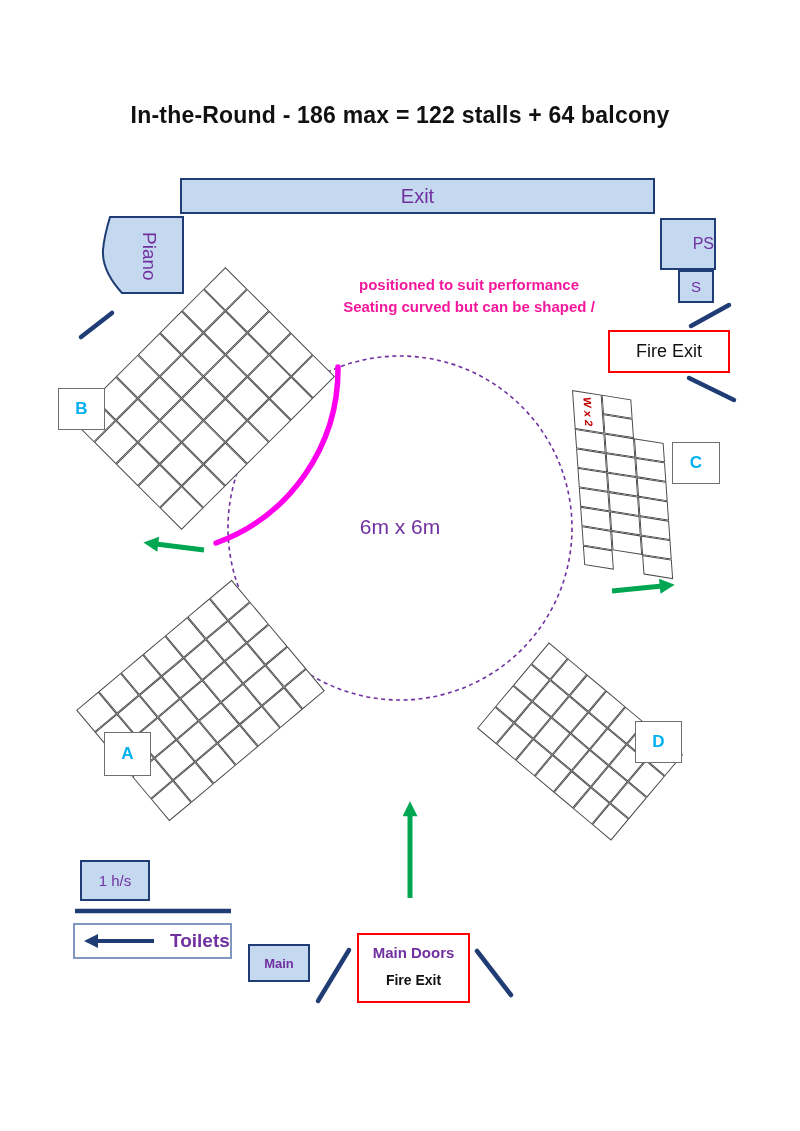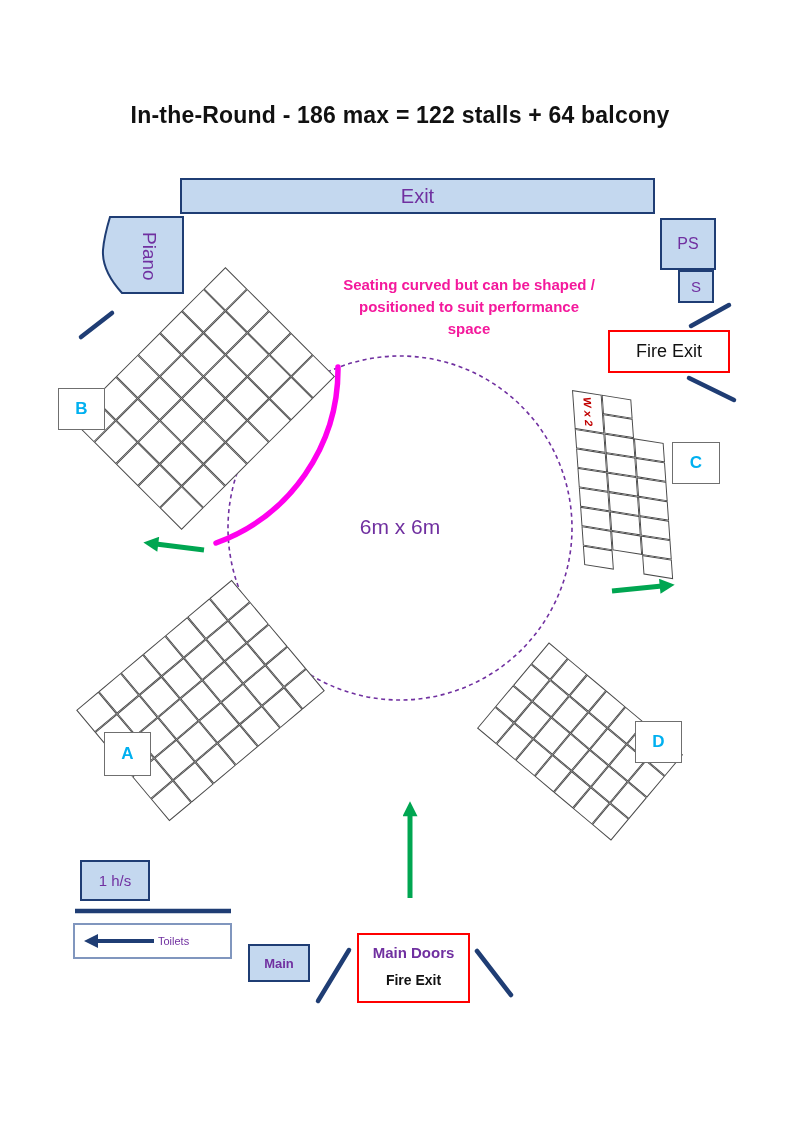--- a/index.html
+++ b/index.html
@@ -11,21 +11,21 @@
   html,body{margin:0;padding:0;background:#ffffff;}
   body{font-family:"Liberation Sans","DejaVu Sans",sans-serif;}
   .canvas{position:relative;width:800px;height:1131px;background:#fff;overflow:hidden;}
   .abs{position:absolute;box-sizing:border-box;}
   .layer{position:absolute;left:0;top:0;}
 
   .page-title{left:0;top:102px;width:800px;text-align:center;font-size:23px;font-weight:bold;color:var(--c-text);letter-spacing:.2px;}
 
   .fillbox{background:var(--c-lightblue);border:2px solid var(--c-navy);display:flex;align-items:center;justify-content:center;color:var(--c-purple);}
   .stage{left:180px;top:178px;width:475px;height:36px;font-size:20px;}
-  .ps-box{left:660px;top:218px;width:56px;height:52px;font-size:16px;}
+  .ps-box{left:660px;top:218px;width:56px;height:52px;font-size:16px;justify-content:flex-end;}
   .s-box{left:678px;top:270px;width:36px;height:33px;font-size:15px;}
   .hs-box{left:80px;top:860px;width:70px;height:41px;font-size:15px;}
   .sound-box{left:248px;top:944px;width:62px;height:38px;font-size:13px;font-weight:bold;}
   .bar-box{left:547px;top:911px;width:181px;height:34px;font-size:17px;font-weight:bold;}
 
   .piano-label{left:118px;top:224px;width:62px;height:64px;display:flex;align-items:center;justify-content:center;color:var(--c-purple);font-size:19px;writing-mode:vertical-rl;}
 
   .fire-exit-top{left:608px;top:330px;width:122px;height:43px;background:#fff;border:2px solid var(--c-red);display:flex;align-items:center;justify-content:center;font-size:18px;color:var(--c-text);}
 
   .note{left:330px;top:274px;width:278px;text-align:center;color:var(--c-pink);font-weight:bold;font-size:15px;line-height:22px;}
@@ -36,21 +36,21 @@
   .letter-box{background:#fff;border:1.4px solid var(--c-border_gray);display:flex;align-items:center;justify-content:center;color:var(--c-cyan);font-weight:bold;font-size:17px;}
   .lb-a{left:104px;top:732px;width:47px;height:44px;}
   .lb-b{left:58px;top:388px;width:47px;height:42px;}
   .lb-c{left:672px;top:442px;width:48px;height:42px;}
   .lb-d{left:635px;top:721px;width:47px;height:42px;}
 
   .toilets-box{left:73px;top:923px;width:159px;height:36px;background:transparent;border:2px solid var(--c-toilets_border);display:flex;align-items:center;padding:0 9px;}
   .t-arrow{display:flex;align-items:center;}
   .t-head{width:0;height:0;border-top:7px solid transparent;border-bottom:7px solid transparent;border-right:14px solid var(--c-navy);}
   .t-shaft{width:56px;height:4px;background:var(--c-navy);}
-  .toilets-label{margin-left:4px;color:var(--c-purple);font-weight:normal;font-size:11px;}
+  .toilets-label{margin-left:16px;color:var(--c-purple);font-weight:bold;font-size:19px;}
 
   .main-doors{left:357px;top:933px;width:113px;height:70px;background:#fff;border:2px solid var(--c-red);text-align:center;}
   .md-1{margin-top:9px;color:var(--c-purple);font-weight:bold;font-size:15px;}
   .md-2{margin-top:11px;color:var(--c-text);font-weight:bold;font-size:14px;}
 
   .seat-block{position:absolute;}
   .seat{position:absolute;border:1px solid var(--c-grid);background:#fff;box-sizing:border-box;}
   .wc-label{position:absolute;left:50%;top:50%;transform:translate(-50%,-50%) rotate(90deg);white-space:nowrap;color:var(--c-darkred);font-weight:bold;font-size:11px;}
 </style>
 </head>
@@ -230,23 +230,22 @@
   </div>
   <div class="abs fillbox s-box">
     <span>S</span>
   </div>
 
   <div class="abs fire-exit-top">
     <span>Fire Exit</span>
   </div>
 
   <div class="abs note">
+    <div>positioned to suit performance</div>
     <div>Seating curved but can be shaped /</div>
-    <div>positioned to suit performance</div>
-    <div>space</div>
   </div>
 
   <div class="abs perf">
     <div class="dim">6m x 6m</div>
   </div>
 
   <div class="abs letter-box lb-a">
     <span>A</span>
   </div>
   <div class="abs letter-box lb-b">

